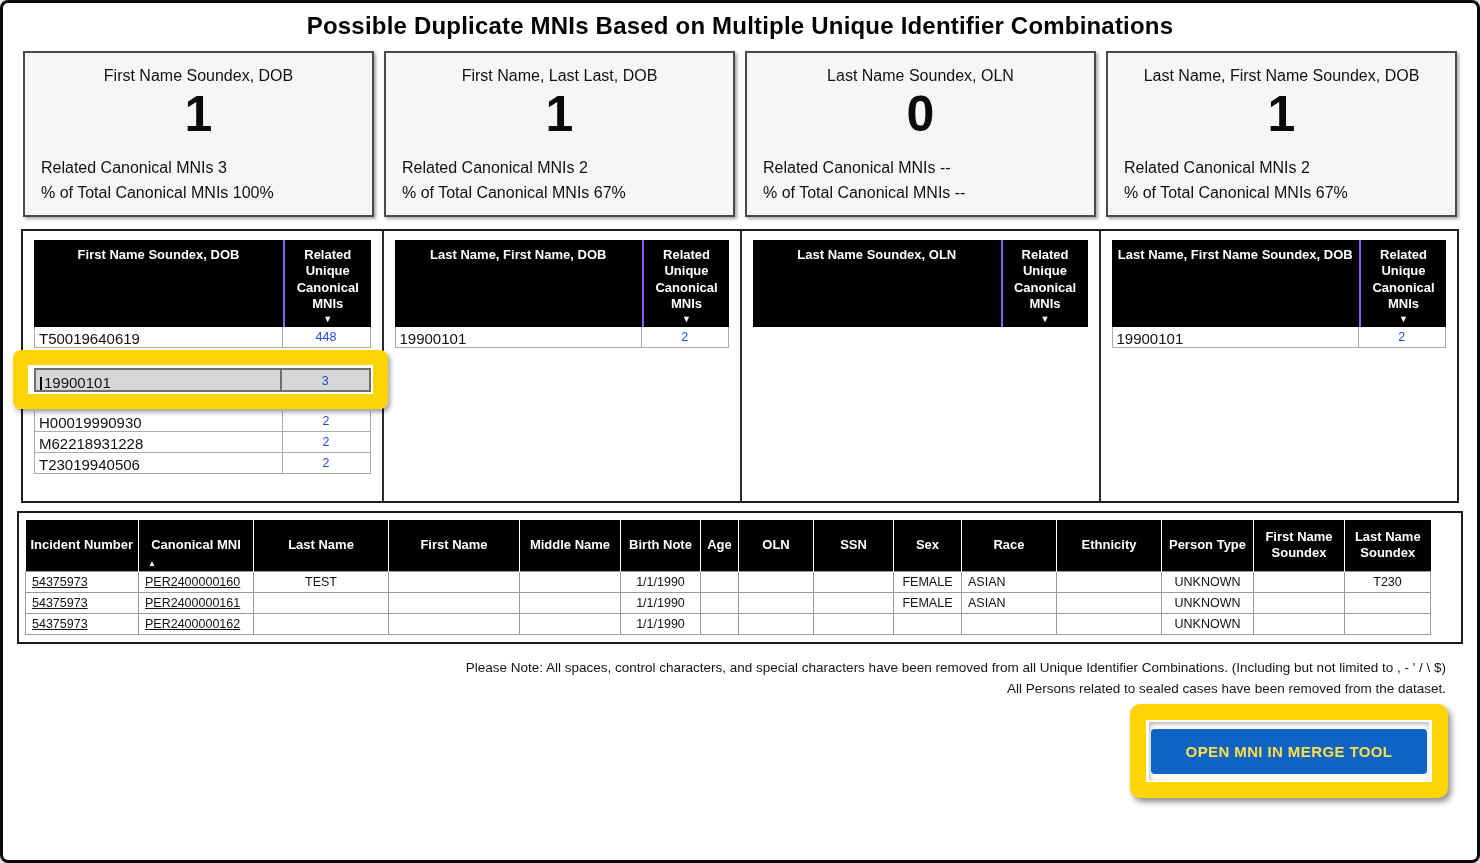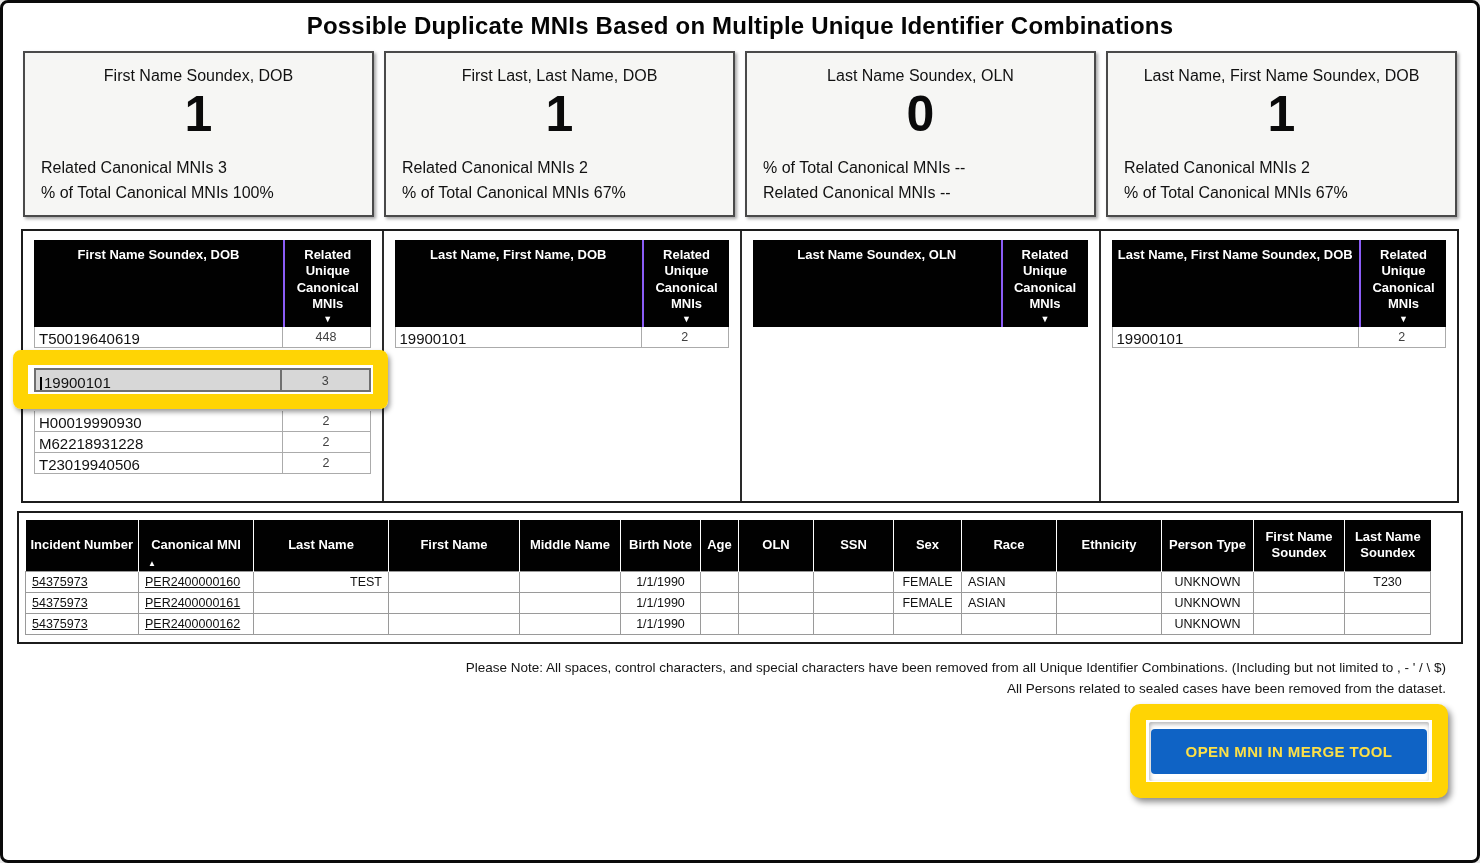--- a/index.html
+++ b/index.html
@@ -33,21 +33,21 @@
   .mini-head .key-h {
     width:74%; text-align:center; font-weight:bold; font-size:13px; padding:7px 6px 0; line-height:1.25;
   }
   .mini-head .val-h {
     width:26%; border-left:2px solid #8b5cf6; text-align:center; font-weight:bold; font-size:13px;
     padding:7px 2px 0; line-height:1.25; position:relative;
   }
   .sort-caret { display:block; font-size:9px; margin-top:2px; color:#fff; }
   .mini-row { display:flex; height:21px; border:1px solid #ababab; border-top:none; background:#fff; }
   .mini-key { width:74%; font-size:15px; color:#111; padding:3px 0 0 4px; border-right:1px solid #ababab; white-space:nowrap; overflow:hidden; }
-  .mini-val { width:26%; font-size:12.5px; color:#404040; text-align:center; padding-top:3px; }
+  .mini-val { width:26%; font-size:12.5px; color:#1d4ed8; text-align:center; padding-top:3px; }
   .sel-wrap { position:relative; margin:20px 0 19px; }
   .sel-wrap .mini-row.selected { border:2px solid #6f6f6f; background:#d7d7d7; height:24px; }
   .sel-wrap .mini-row.selected .mini-key { border-right:2px solid #6f6f6f; padding-top:4px; }
   .sel-wrap .mini-row.selected .mini-val { padding-top:4px; }
   .caret { display:inline-block; width:2px; height:13px; background:#000; margin-right:2px; vertical-align:-2px; }
   .row-marker {
     position:absolute; top:-18px; bottom:-17px; left:-21px; right:-17px;
     border:15px solid #ffd404; border-radius:8px; pointer-events:none; z-index:4;
     box-shadow:2px 3px 5px rgba(0,0,0,0.4);
   }
@@ -93,30 +93,30 @@
   <div class="main-title">Possible Duplicate MNIs Based on Multiple Unique Identifier Combinations</div>
 
   <div class="cards-row">
     <div class="card">
       <div class="card-title">First Name Soundex, DOB</div>
       <div class="card-value">1</div>
       <div class="card-line">Related Canonical MNIs 3</div>
       <div class="card-line">% of Total Canonical MNIs 100%</div>
     </div>
     <div class="card">
-      <div class="card-title">First Last, Last Name, DOB</div>
+      <div class="card-title">First Name, Last Last, DOB</div>
       <div class="card-value">1</div>
       <div class="card-line">Related Canonical MNIs 2</div>
       <div class="card-line">% of Total Canonical MNIs 67%</div>
     </div>
     <div class="card">
       <div class="card-title">Last Name Soundex, OLN</div>
       <div class="card-value">0</div>
+      <div class="card-line">Related Canonical MNIs --</div>
       <div class="card-line">% of Total Canonical MNIs --</div>
-      <div class="card-line">Related Canonical MNIs --</div>
     </div>
     <div class="card">
       <div class="card-title">Last Name, First Name Soundex, DOB</div>
       <div class="card-value">1</div>
       <div class="card-line">Related Canonical MNIs 2</div>
       <div class="card-line">% of Total Canonical MNIs 67%</div>
     </div>
   </div>
 
   <div class="tables-shell">
@@ -242,21 +242,21 @@
           <th>Ethnicity</th>
           <th>Person Type</th>
           <th>First Name Soundex</th>
           <th>Last Name Soundex</th>
         </tr>
       </thead>
       <tbody id="master-body">
           <tr>
             <td style="text-align: left;"><span class="cell-link">54375973</span></td>
             <td style="text-align: left;"><span class="cell-link">PER2400000160</span></td>
-            <td style="text-align: right;">TEST</td>
+            <td style="text-align: center;">TEST</td>
             <td style="text-align: left;"></td>
             <td style="text-align: left;"></td>
             <td style="text-align: center;">1/1/1990</td>
             <td style="text-align: center;"></td>
             <td style="text-align: center;"></td>
             <td style="text-align: center;"></td>
             <td style="text-align: center;">FEMALE</td>
             <td style="text-align: left;">ASIAN</td>
             <td style="text-align: left;"></td>
             <td style="text-align: center;">UNKNOWN</td>

